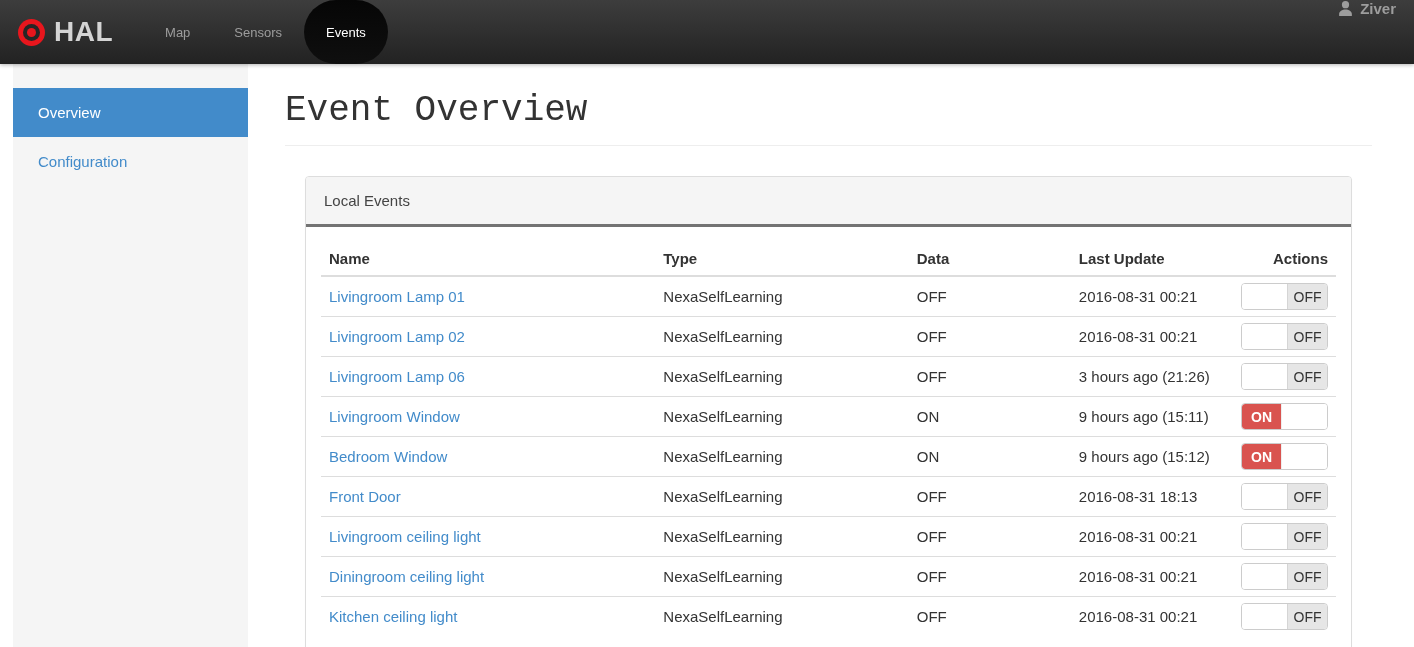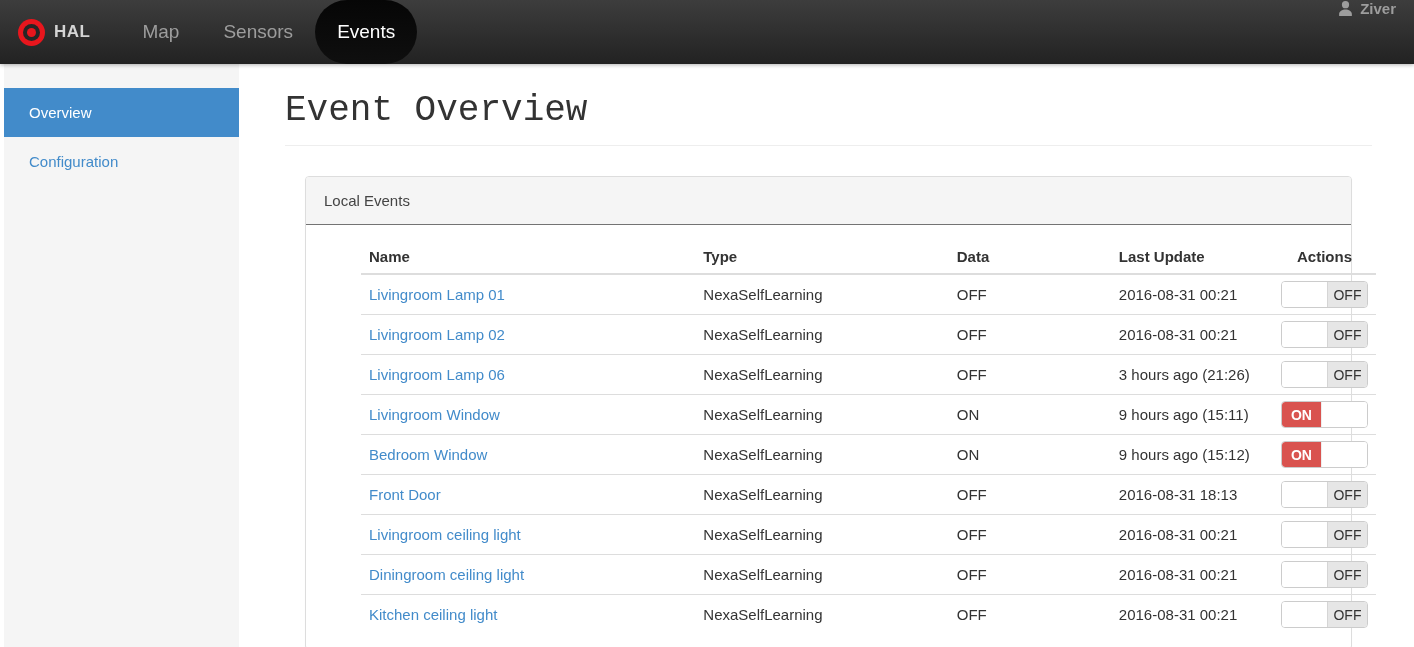--- a/index.html
+++ b/index.html
@@ -15,55 +15,55 @@
   .navbar {
     height: 64px;
     background: linear-gradient(#3d3d3d, #222);
     display: flex; align-items: stretch;
     box-shadow: 0 1px 4px rgba(0,0,0,.3);
     position: relative; z-index: 2;
   }
   .brand {
     display: flex; align-items: center; gap: 9px;
     padding: 0 14px 0 18px;
-    color: #d4d4d4; font-size: 17px; font-weight: bold;
+    color: #d4d4d4; font-size: 28px; font-weight: bold;
     letter-spacing: .5px; text-decoration: none; cursor: pointer;
   }
   .logo {
     width: 27px; height: 27px; border-radius: 50%;
     background: #e8161d; position: relative; flex: 0 0 27px;
   }
   .logo::before {
     content: ""; position: absolute; left: 5px; top: 5px; right: 5px; bottom: 5px;
     border-radius: 50%; background: #262626;
   }
   .logo::after {
     content: ""; position: absolute; left: 9px; top: 9px; right: 9px; bottom: 9px;
     border-radius: 50%; background: #e8161d;
   }
   .nav { display: flex; margin-left: 16px; }
   .nav-link {
     display: flex; align-items: center; padding: 0 22px;
-    color: #9d9d9d; font-size: 19px; text-decoration: none; cursor: pointer;
+    color: #9d9d9d; font-size: 13px; text-decoration: none; cursor: pointer;
   }
   .nav-link.active {
     background: linear-gradient(#060606, #0f0f0f);
     color: #fff;
     border-radius: 32px;
   }
   .user-menu {
     margin-left: auto; display: flex; gap: 6px;
     padding: 0 18px; color: #9d9d9d; font-weight: bold; font-size: 15px;
     cursor: pointer;
   }
   .user-menu svg { display: block; }
 
   
   .sidebar {
-    position: absolute; top: 64px; left: 4px; bottom: 0; width: 235px;
+    position: absolute; top: 64px; left: 13px; bottom: 0; width: 235px;
     background: #f5f5f5; padding-top: 24px;
   }
   .side-item {
     height: 49px; display: flex; align-items: center;
     padding-left: 25px; font-size: 15px; color: #428bca; cursor: pointer;
   }
   .side-item.active { background: #428bca; color: #fff; }
 
   
   .content { margin-left: 235px; padding: 0 42px 0 50px; }
@@ -72,32 +72,32 @@
     margin: 26px 0 0; padding-bottom: 14px;
     border-bottom: 1px solid #eee;
     font-family: Liberation Mono, monospace;
   }
   .panel {
     margin: 30px 20px 0;
     border: 1px solid #ddd; border-radius: 4px;
     background: #fff; box-shadow: 0 1px 1px rgba(0,0,0,.05);
   }
   .panel-heading {
-    background: #f5f5f5; border-bottom: 1px solid #737373;
+    background: #f5f5f5; border-bottom: 3px solid #737373;
     border-radius: 3px 3px 0 0;
     padding: 15px 18px; font-size: 15px; color: #444;
   }
   .panel-body { padding: 15px; }
 
-  table.events { width: 100%; border-collapse: collapse; font-size: 15px; margin-left: 40px; }
+  table.events { width: 100%; border-collapse: collapse; font-size: 15px; }
   table.events th {
     text-align: left; font-weight: bold; color: #333;
     padding: 8px; border-bottom: 2px solid #ddd;
   }
-  table.events th.right, table.events td.right { text-align: center; }
+  table.events th.right, table.events td.right { text-align: right; }
   table.events td { padding: 9px 8px; border-top: 1px solid #ddd; color: #333; }
   table.events tbody tr:first-child td { border-top: none; }
   table.events td.actions { padding: 6px 8px; }
   table.events a.ev-link { color: #428bca; text-decoration: none; cursor: pointer; }
 
   
   .bs-switch {
     display: inline-flex; width: 87px; height: 27px;
     border: 1px solid #ccc; border-radius: 4px;
     background: #fff; overflow: hidden; vertical-align: middle;

